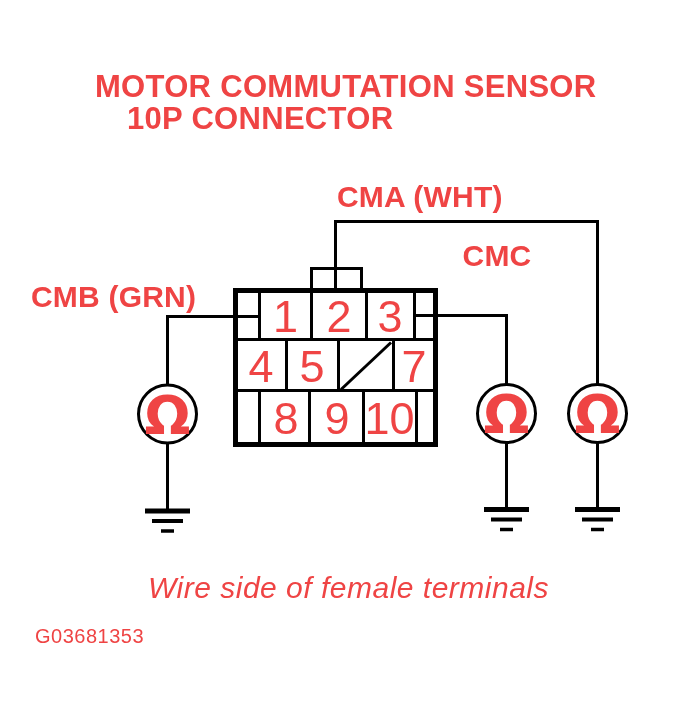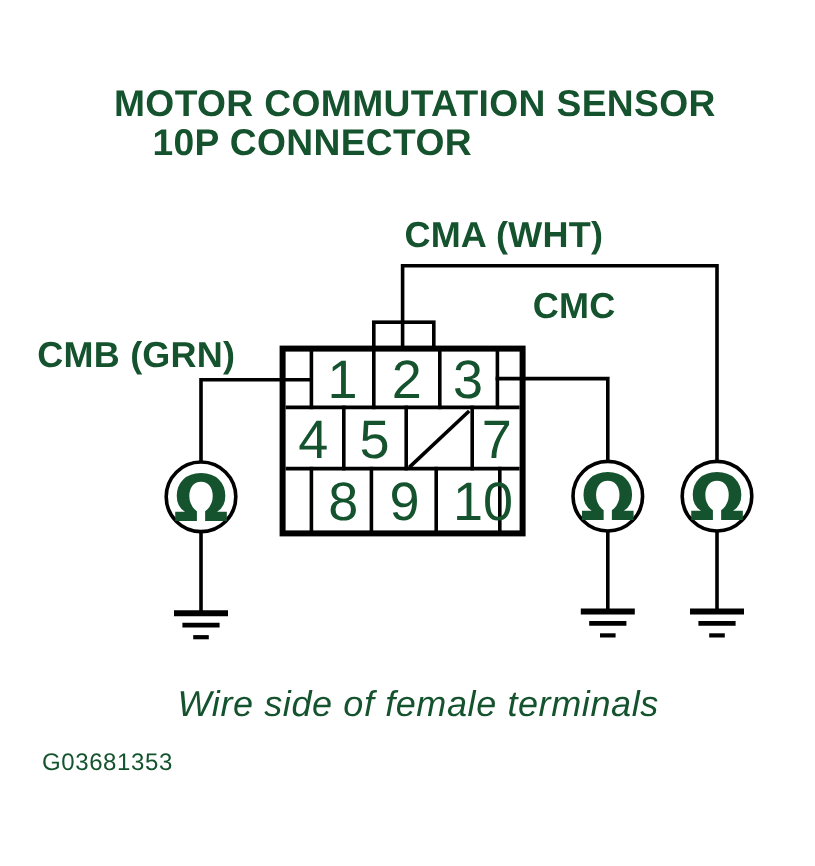--- a/index.html
+++ b/index.html
@@ -1,40 +1,40 @@
 <!DOCTYPE html>
 <html><head>
 <meta charset="utf-8">
 <style>
   html, body { margin: 0; padding: 0; background: #ffffff; }
   .page {
     position: relative;
     width: 679px;
     height: 722px;
     background: #ffffff;
-    color: #14532d;
+    color: #ef4444;
     font-family: "Liberation Sans", sans-serif;
     overflow: hidden;
     text-decoration: underline;
   }
   .abs { position: absolute; white-space: nowrap; }
   .title-line {
     font-weight: bold;
     font-size: 31px;
     letter-spacing: 0.3px;
     line-height: 32px;
   }
   .wire-label {
     font-weight: bold;
     font-size: 30px;
     letter-spacing: 0.2px;
     line-height: 31px;
   }
   .cmc-block {
-    text-align: left;
+    text-align: center;
     width: 106px;
     white-space: nowrap;
   }
   .pin-number {
     position: absolute;
     transform: translate(-50%, -50%);
     font-size: 45px;
     font-weight: 400;
     line-height: 1;
     font-family: "Liberation Sans", sans-serif;
@@ -135,21 +135,21 @@
   </div>
 
   <span class="pin-number" style="left:285.5px; top:316px;">1</span>
   <span class="pin-number" style="left:339px; top:316px;">2</span>
   <span class="pin-number" style="left:390px; top:316px;">3</span>
   <span class="pin-number" style="left:261px; top:366px;">4</span>
   <span class="pin-number" style="left:312px; top:366px;">5</span>
   <span class="pin-number" style="left:414px; top:366px;">7</span>
   <span class="pin-number" style="left:286px; top:418px;">8</span>
   <span class="pin-number" style="left:337px; top:418px;">9</span>
-  <span class="pin-number" style="left:389.5px; top:418px;margin-left:13px;">10</span>
+  <span class="pin-number" style="left:389.5px; top:418px;">10</span>
 
   <span class="omega" style="left:167.5px; top:416px;">Ω</span>
   <span class="omega" style="left:506.5px; top:415px;">Ω</span>
   <span class="omega" style="left:597.5px; top:415px;">Ω</span>
 
   <div class="abs caption" style="left:148px; top:571px;">Wire side of female terminals</div>
   <div class="abs figure-id" style="left:35px; top:625px;">G03681353</div>
 
 </div>
 

